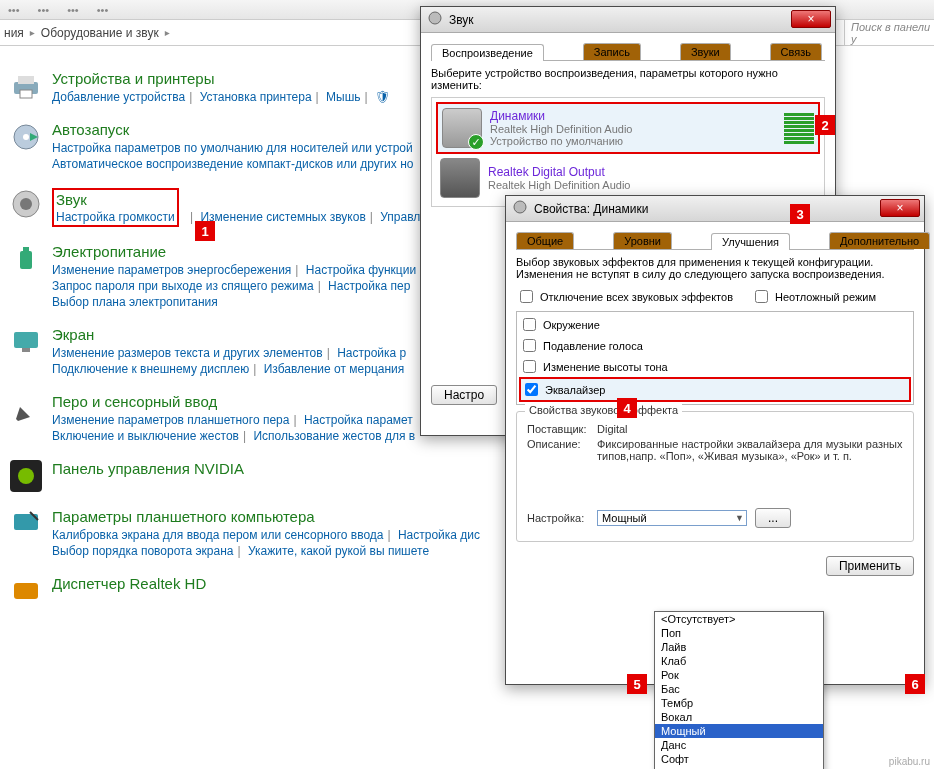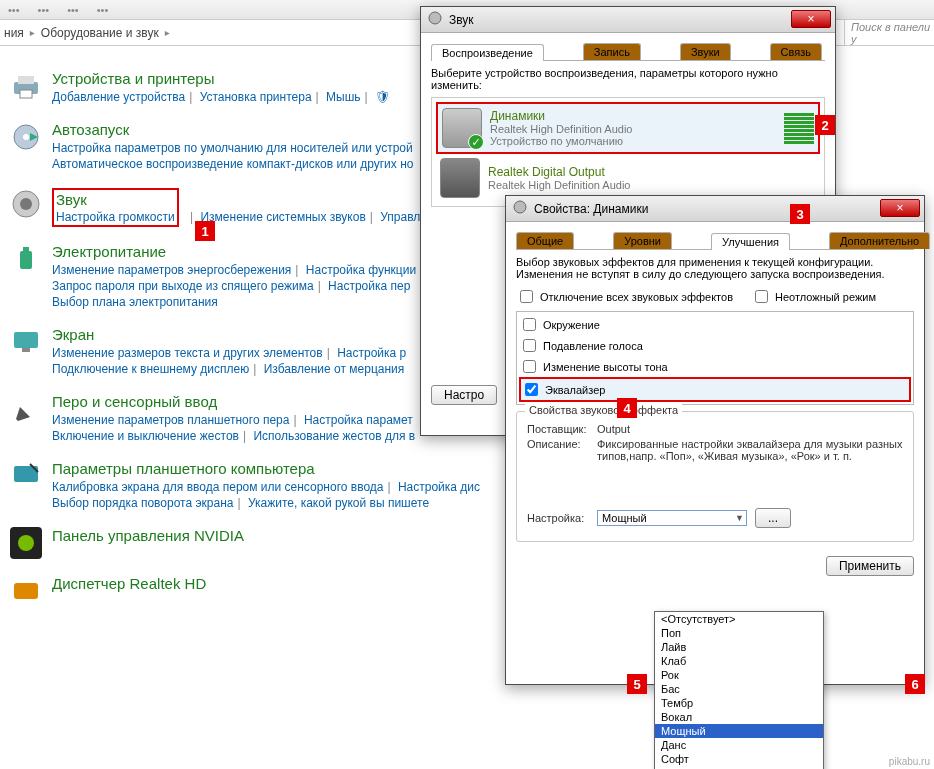--- a/index.html
+++ b/index.html
@@ -166,21 +166,21 @@
     border-radius: 4px;
     position: relative;
   }
   .dev-check {
     position:absolute; right:-3px; bottom:-3px;
     width:16px;height:16px;border-radius:50%;
     background:#2a9f2a;border:1px solid #fff;
     color:#fff;font-size:11px;text-align:center;line-height:14px;
   }
   .dev-text { flex:1; }
-  .dev-name { font-size:12px; color:#4d7c0f; }
+  .dev-name { font-size:12px; color:#6d28d9; }
   .dev-desc { font-size:11px; color:#777; }
   .level-bars { width:30px; display:flex; flex-direction:column-reverse; gap:1px;}
   .level-bars div { height:3px; background:#2a9f2a; }
   .btn-row {
     display:flex; gap:6px; justify-content:flex-start;
     padding:8px 0 0 0;
   }
   .win-btn {
     padding: 2px 12px;
     font-size: 12px;
@@ -374,44 +374,44 @@
         <span class="lnk">Настройка парамет</span><br>
         <span class="lnk">Включение и выключение жестов</span><span class="sep">|</span>
         <span class="lnk">Использование жестов для в</span>
       </div>
     </div>
   </div>
 
   <div class="cat">
     <div class="cat-icon">
       <svg width="32" height="32" viewBox="0 0 32 32">
+          <rect width="32" height="32" fill="#222" rx="4"></rect>
+          <circle cx="16" cy="16" r="8" fill="#7b0"></circle>
+        </svg>
+    </div>
+    <div class="cat-body">
+      <div class="cat-title">Панель управления NVIDIA</div>
+    </div>
+  </div>
+
+  <div class="cat">
+    <div class="cat-icon">
+      <svg width="32" height="32" viewBox="0 0 32 32">
           <rect x="4" y="6" width="24" height="16" fill="#39a" rx="2"></rect>
           <line x1="20" y1="4" x2="28" y2="12" stroke="#333" stroke-width="2"></line>
         </svg>
     </div>
     <div class="cat-body">
       <div class="cat-title">Параметры планшетного компьютера</div>
       <div class="cat-links">
         <span class="lnk">Калибровка экрана для ввода пером или сенсорного ввода</span><span class="sep">|</span>
         <span class="lnk">Настройка дис</span><br>
         <span class="lnk">Выбор порядка поворота экрана</span><span class="sep">|</span>
         <span class="lnk">Укажите, какой рукой вы пишете</span>
       </div>
-    </div>
-  </div>
-
-  <div class="cat">
-    <div class="cat-icon">
-      <svg width="32" height="32" viewBox="0 0 32 32">
-          <rect width="32" height="32" fill="#222" rx="4"></rect>
-          <circle cx="16" cy="16" r="8" fill="#7b0"></circle>
-        </svg>
-    </div>
-    <div class="cat-body">
-      <div class="cat-title">Панель управления NVIDIA</div>
     </div>
   </div>
 
   <div class="cat">
     <div class="cat-icon">
       <svg width="32" height="32" viewBox="0 0 32 32">
           <rect x="4" y="8" width="24" height="16" fill="#d80" rx="3"></rect>
         </svg>
     </div>
     <div class="cat-body">
@@ -522,21 +522,21 @@
       <label class="checkbox-row red-box" style="background:#eaf3fa">
           <input type="checkbox" class="chk" checked="" style="">
           <span>Эквалайзер</span>
         </label>
     </div>
 
     <div class="group-box">
       <div class="group-title">Свойства звукового эффекта</div>
       <div class="prop-row">
         <div class="prop-label">Поставщик:</div>
-        <div class="prop-val">Output</div>
+        <div class="prop-val">Digital</div>
       </div>
       <div class="prop-row">
         <div class="prop-label">Описание:</div>
         <div class="prop-val">Фиксированные настройки эквалайзера для музыки разных типов,напр. «Поп», «Живая музыка», «Рок» и т. п.</div>
       </div>
       <div style="height:40px"></div>
       <div class="prop-row" style="align-items:center">
         <div class="prop-label">Настройка:</div>
         <div class="select-box red-box">
           <span>Мощный</span>

